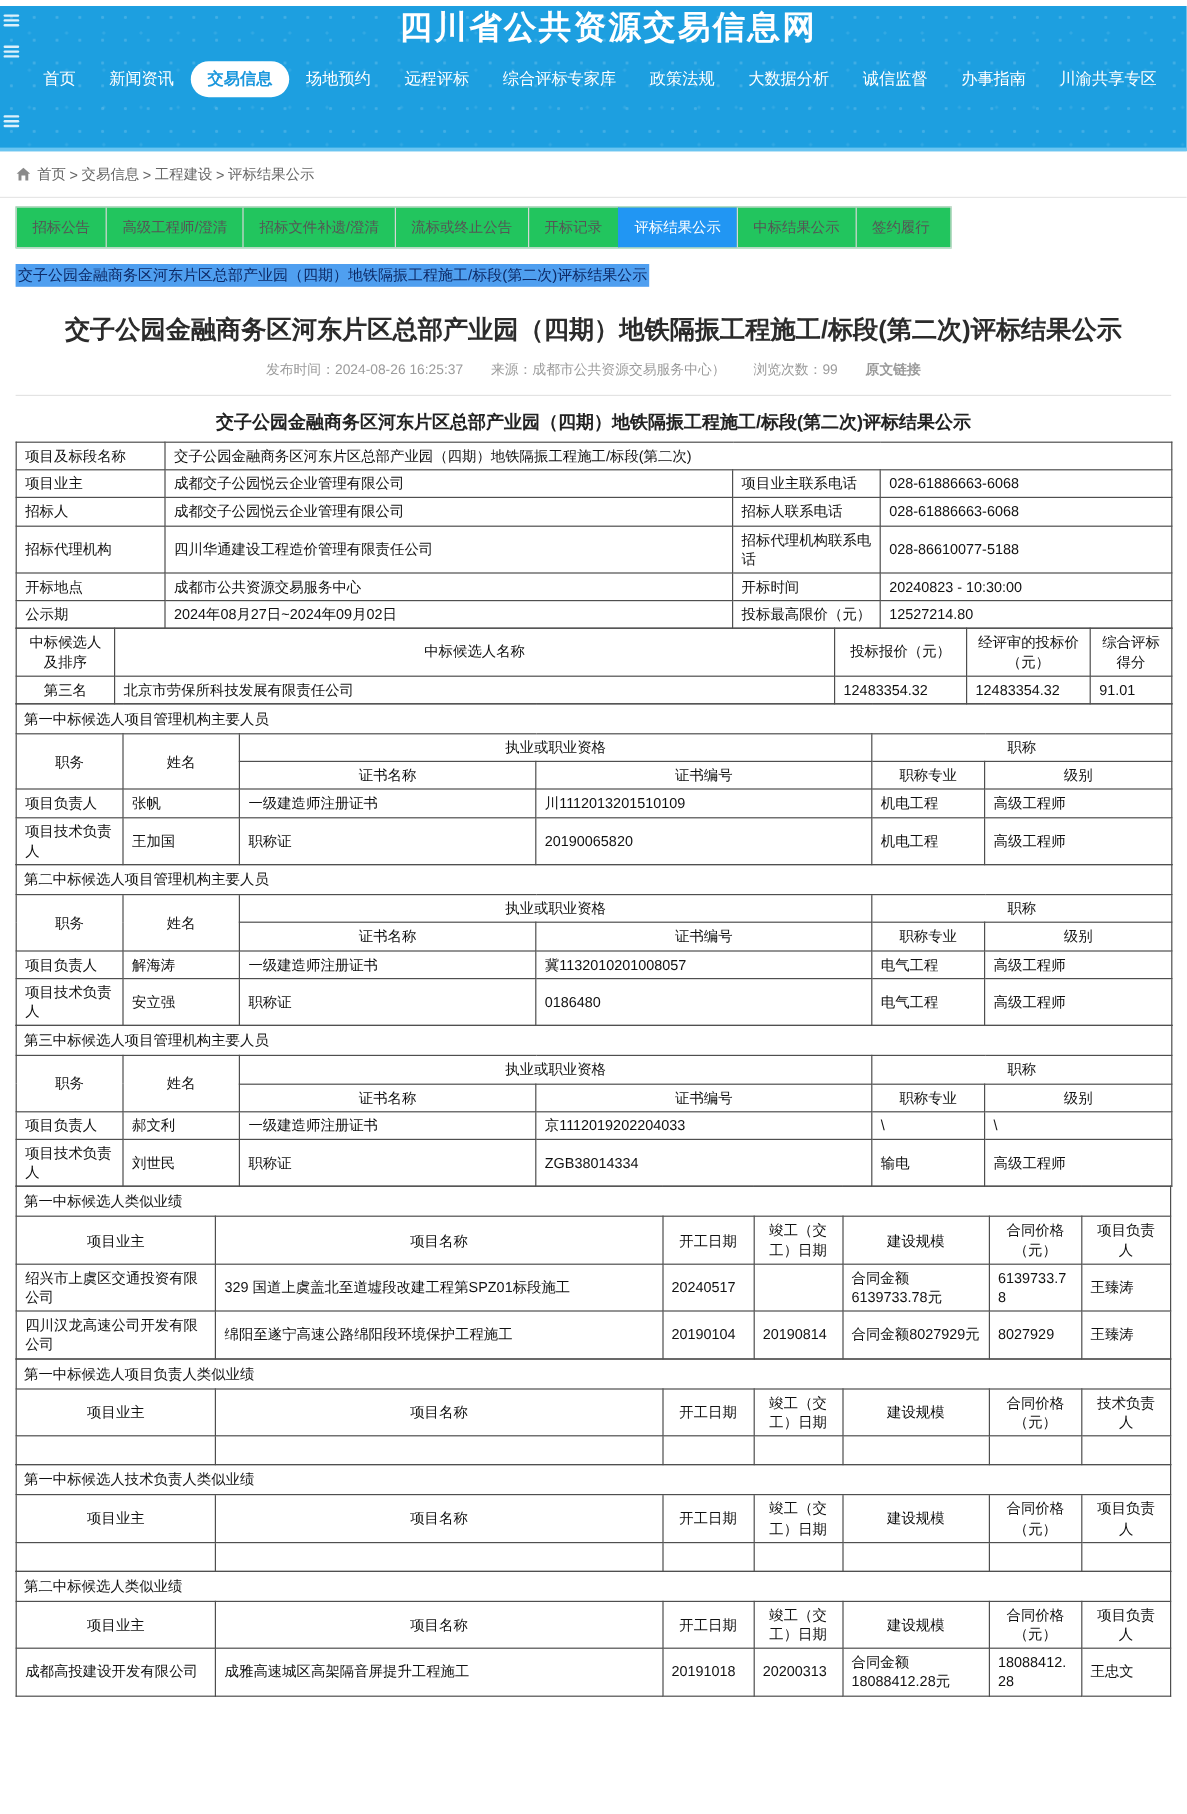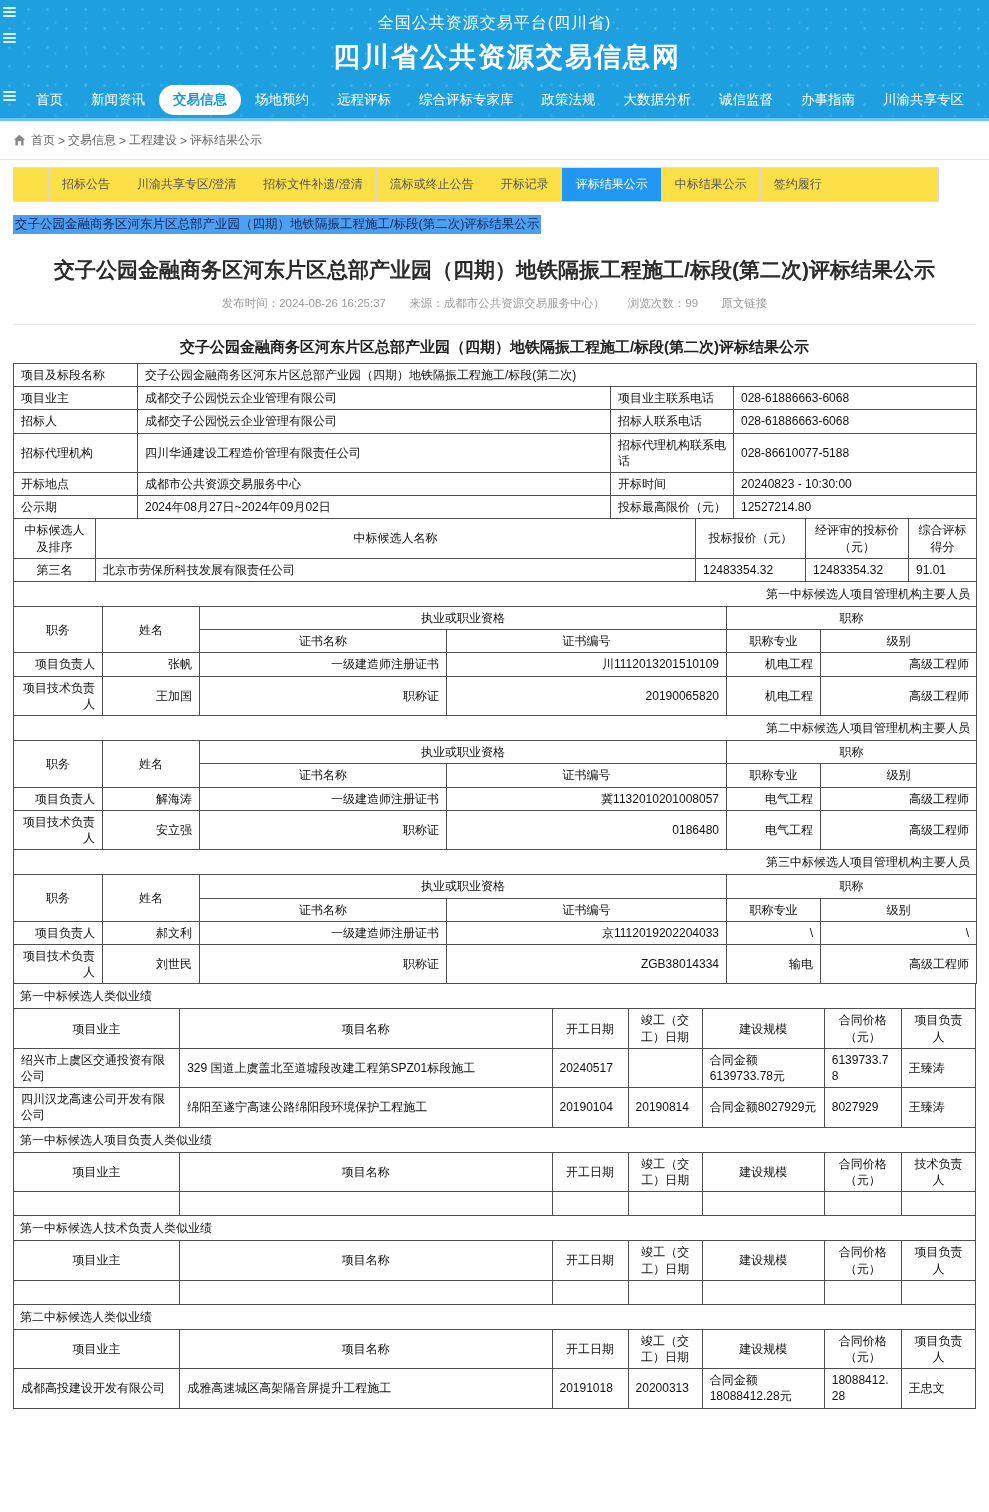--- a/index.html
+++ b/index.html
@@ -23,44 +23,44 @@
   .nav a{ color:#fff; font-size:13.5px; text-decoration:none; padding:6px 14px; border-radius:16px; white-space:nowrap; }
   .nav a.active{ background:#fff; color:#1a97dd; font-weight:bold; }
   .edge-ic{ position:absolute; left:3px; width:13px; height:12px; opacity:.85; }
   .edge-ic i{ display:block; height:2px; background:#fff; margin-bottom:2px; border-radius:1px; }
   
   .crumbbar{ display:flex; align-items:center; padding:11px 13px 10px; font-size:12px; color:#666; border-bottom:1px solid #e6e6e6; }
   .crumbbar svg{ margin-right:5px; }
   .crumbbar a{ color:#666; text-decoration:none; }
   .crumb-sep{ margin:0 3px; color:#666; }
   
-  .tabs{ display:flex; margin:7px 0 0 13px; width:926px; background:#fde047; border:1px solid #ddd; border-left:none;padding-left:35px; }
+  .tabs{ display:flex; margin:7px 0 0 13px; width:780px; background:#22c55e; border:1px solid #ddd; border-left:none; }
   .tab{ padding:8px 13px; font-size:12px; color:#555; border-left:1px solid #d6d6d6; cursor:pointer; white-space:nowrap; }
   .tab.active{ background:#2196f3; color:#fff; border-left-color:#2196f3; }
   
   .sel-link{ display:inline-block; margin:13px 0 0 13px; font-size:12.5px;
     background:#4f9ff0; color:#0d2a66; padding:1px 2px; cursor:pointer; }
   
   .art-title{ margin-top:22px; text-align:center; font-size:21px; font-weight:bold; color:#2b2b2b; }
   .art-meta{ margin-top:12px; text-align:center; font-size:11.5px; color:#9b9b9b; }
   .art-meta span{ margin:13px 10px; }
-  .art-meta .lnk{ cursor:pointer; }
+  .art-meta .lnk{ cursor:pointer;font-weight:bold; }
   .divider{ border:none; border-top:1px solid #e3e3e3; margin:13px 13px 0; }
   .tbl-caption{ margin-top:13px; text-align:center; font-size:15px; font-weight:bold; color:#222; }
   
   .sheet{ margin:6px 13px 0; }
   table.grid{ width:963px; border-collapse:collapse; table-layout:fixed; margin-top:-1px; }
   .sheet > table:first-child{ margin-top:0; }
   .grid td,.grid th{ border:1px solid #4f4f4f; padding:3px 7px; font-size:12px; line-height:1.35;
     color:#111; text-align:left; font-weight:normal; vertical-align:middle; overflow-wrap:break-word; }
   .grid th{ text-align:center; }
   .grid .c{ text-align:center; }
   .lblrow td{ padding:4px 6px; }
   .cand td{ height:23px; }
-  .pers td{ height:23px;text-align:right; }
+  .pers td{ height:23px; }
   .perf tbody td{ height:24px; }
   .info td{ height:23px; }
 </style>
 </head>
 <body>
 
 <div class="hdr">
   <div class="edge-ic" style="top:7px">
       <i></i>
       <i></i>
@@ -69,21 +69,20 @@
   <div class="edge-ic" style="top:33px">
       <i></i>
       <i></i>
       <i></i>
     </div>
   <div class="edge-ic" style="top:91px">
       <i></i>
       <i></i>
       <i></i>
     </div>
-  <div class="hdr-sub">全国公共资源交易平台(四川省)</div>
   <div class="hdr-main">四川省公共资源交易信息网</div>
   <div class="nav">
     <a>首页</a>
     <a>新闻资讯</a>
     <a class="active">交易信息</a>
     <a>场地预约</a>
     <a>远程评标</a>
     <a>综合评标专家库</a>
     <a>政策法规</a>
     <a>大数据分析</a>
@@ -101,21 +100,21 @@
     <span class="crumb-sep">&gt;</span>
   <a>交易信息</a>
     <span class="crumb-sep">&gt;</span>
   <a>工程建设</a>
     <span class="crumb-sep">&gt;</span>
   <a>评标结果公示</a>
 </div>
 
 <div class="tabs">
   <div class="tab">招标公告</div>
-  <div class="tab">川渝共享专区/澄清</div>
+  <div class="tab">高级工程师/澄清</div>
   <div class="tab">招标文件补遗/澄清</div>
   <div class="tab">流标或终止公告</div>
   <div class="tab">开标记录</div>
   <div class="tab active">评标结果公示</div>
   <div class="tab">中标结果公示</div>
   <div class="tab">签约履行</div>
 </div>
 
 <div><span class="sel-link">交子公园金融商务区河东片区总部产业园（四期）地铁隔振工程施工/标段(第二次)评标结果公示</span></div>
 

